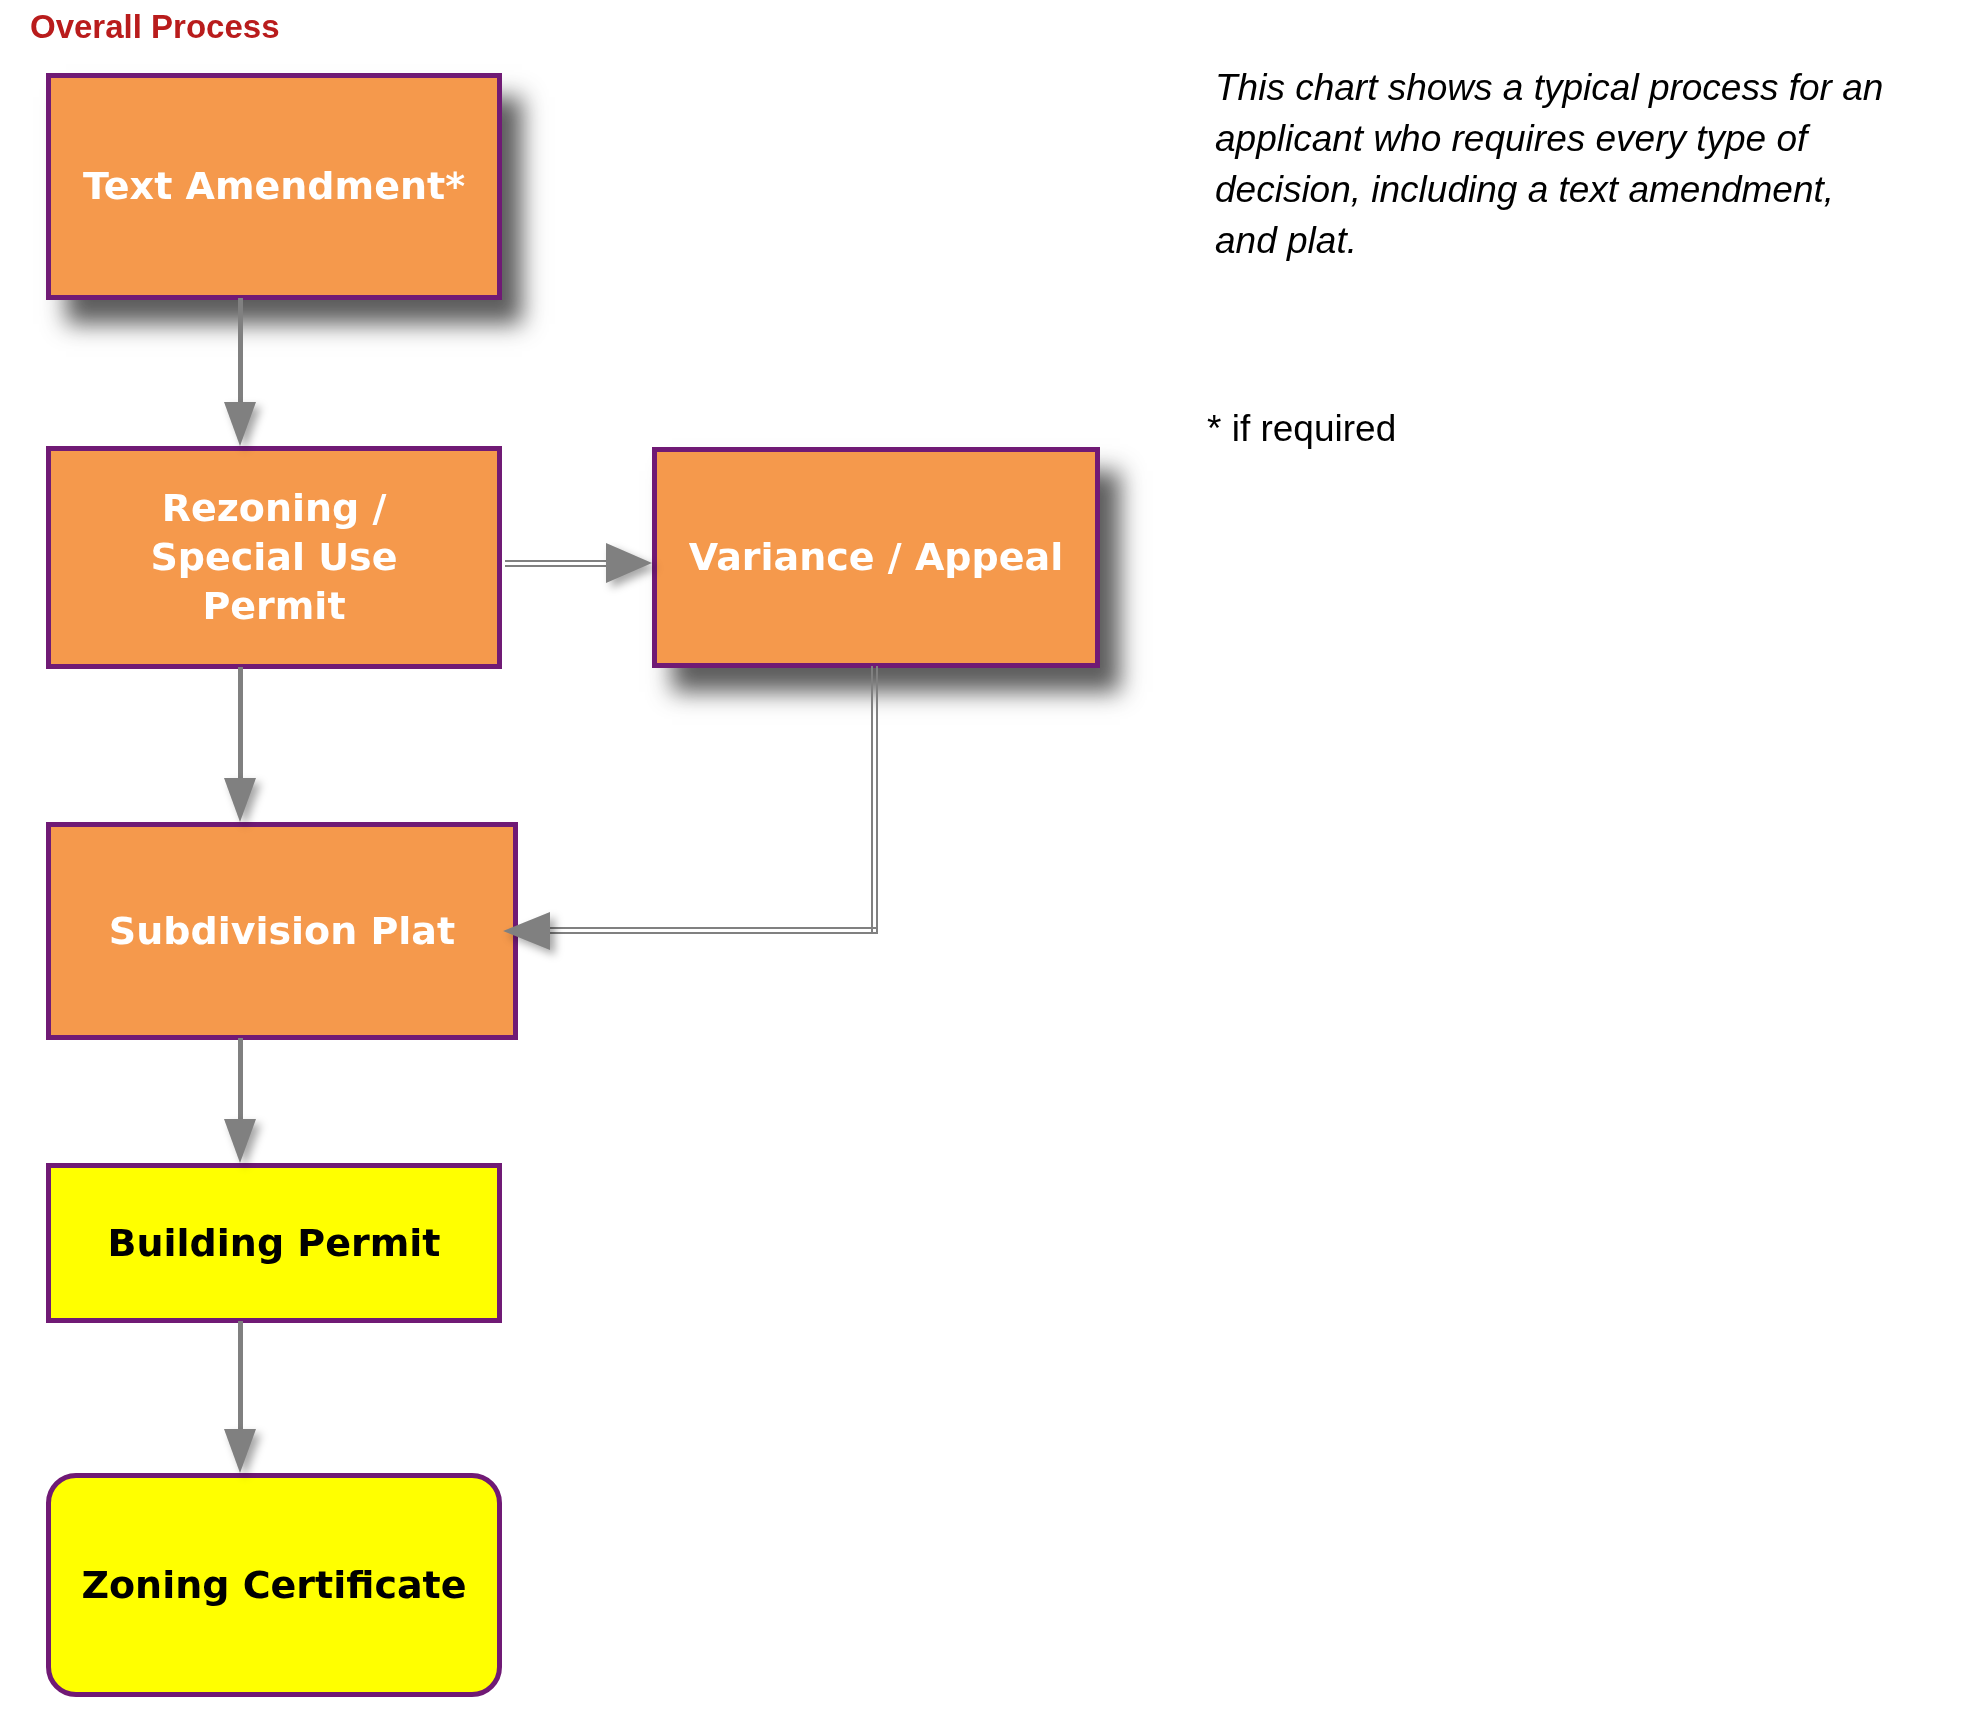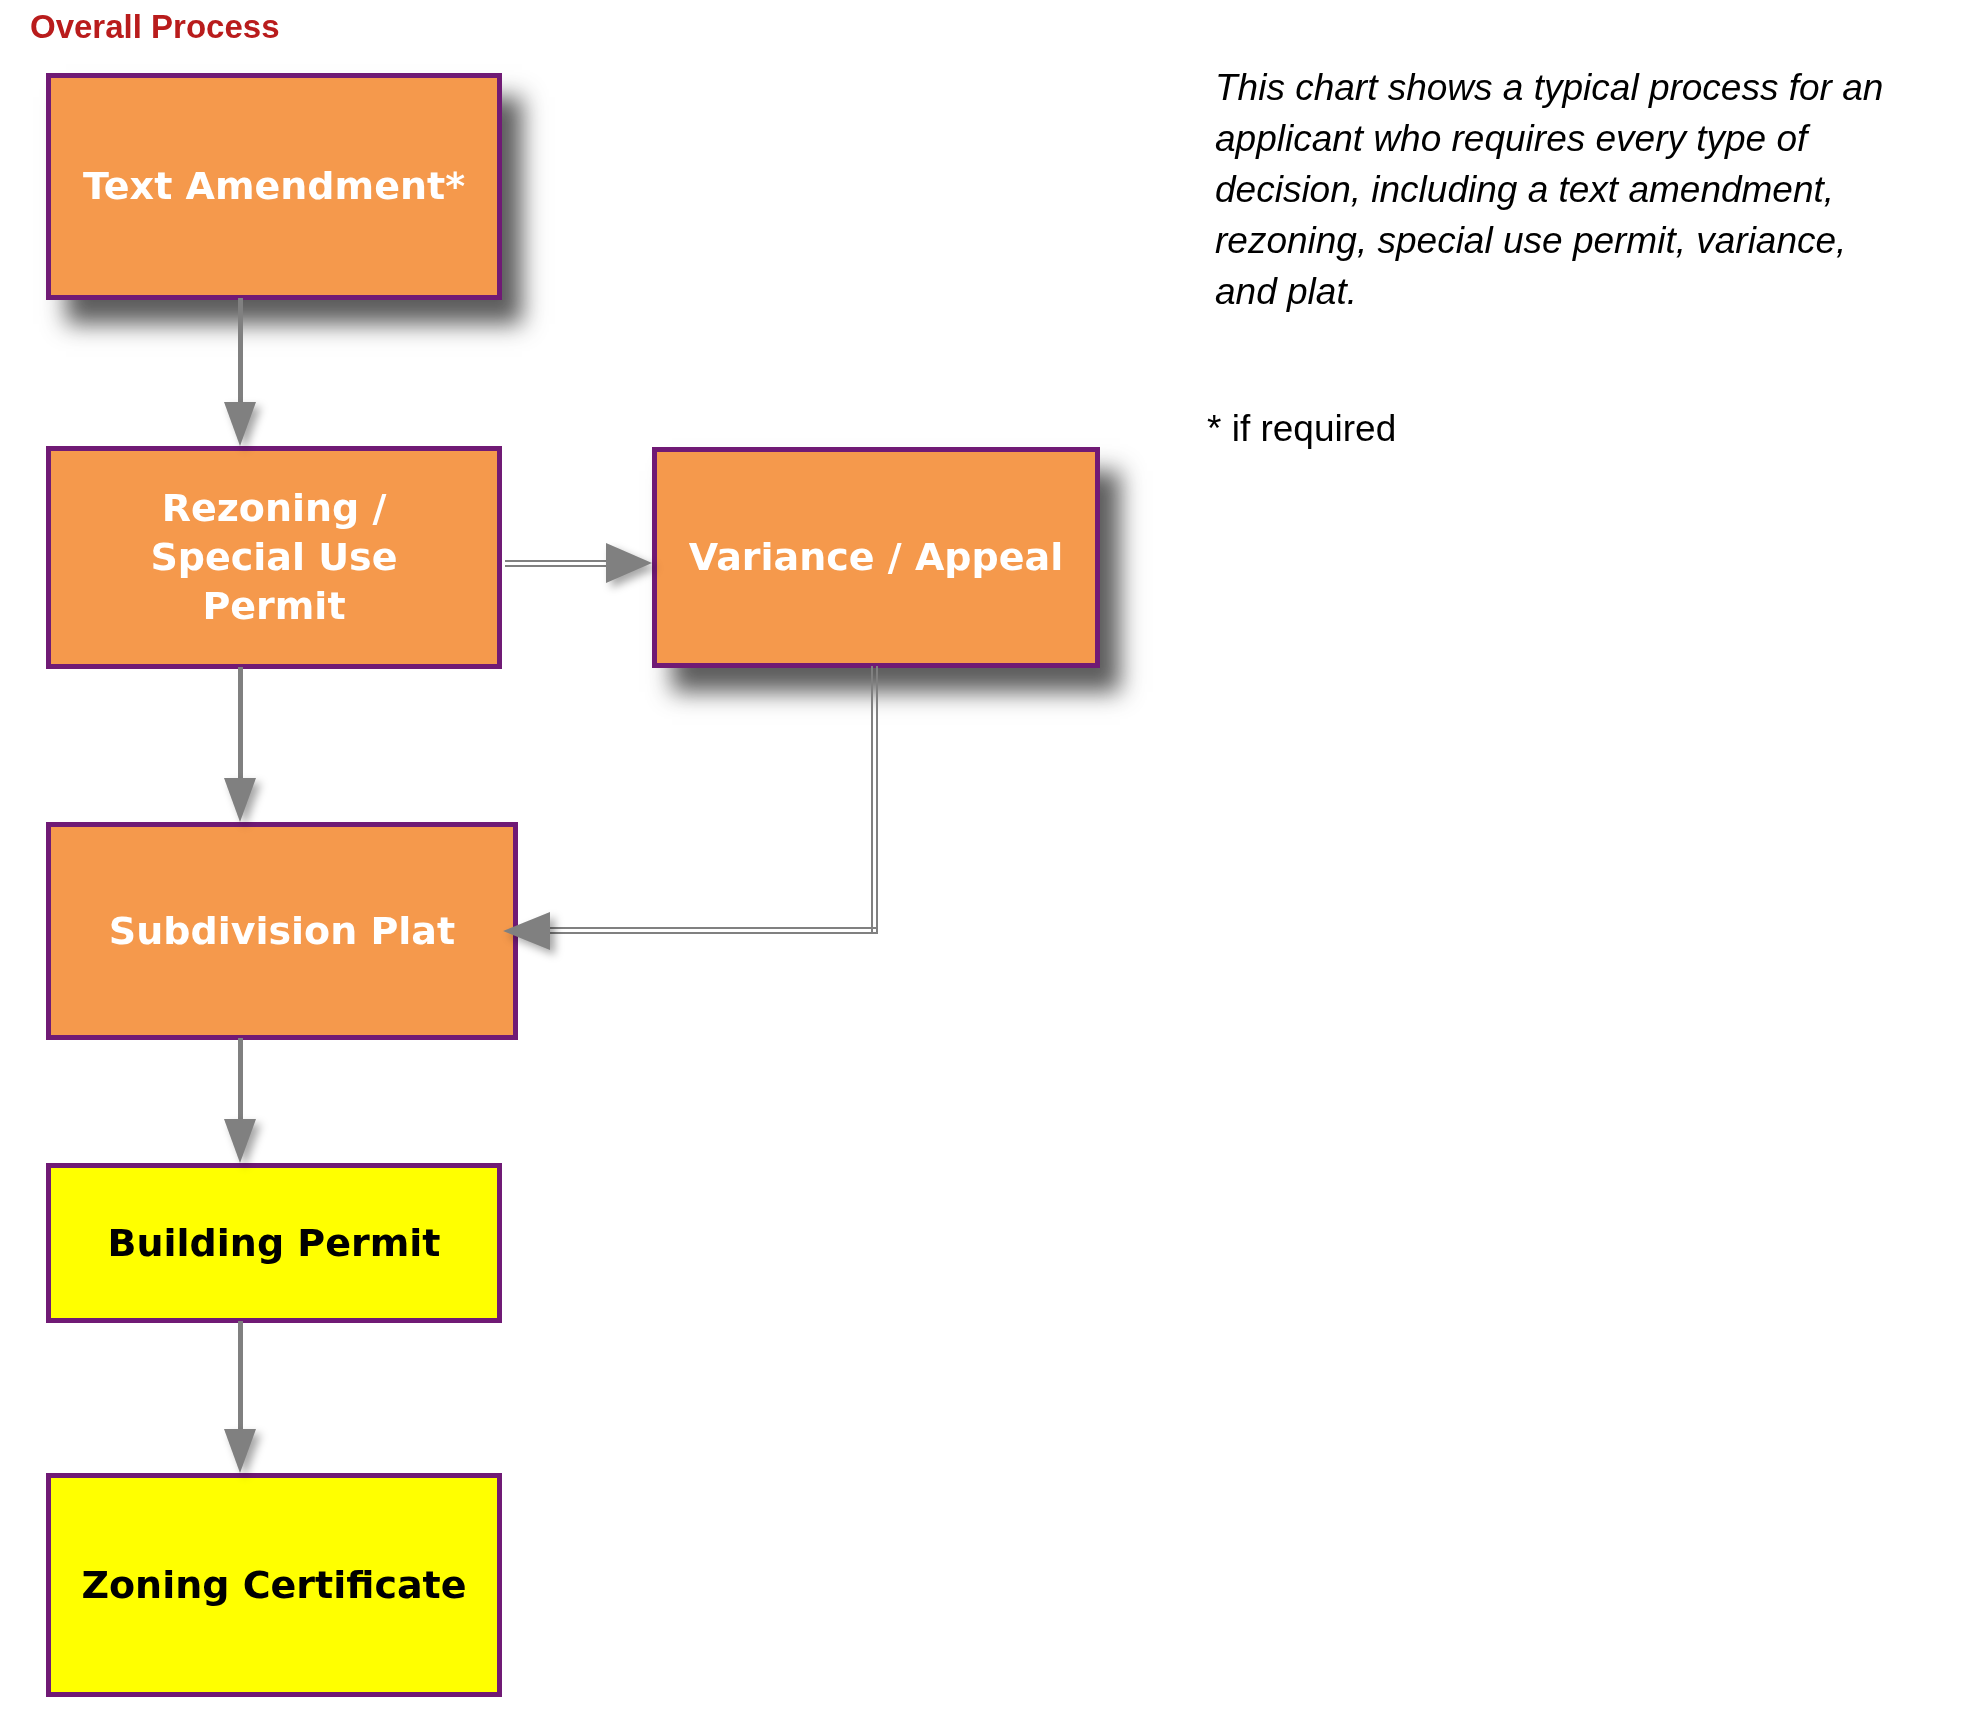--- a/index.html
+++ b/index.html
@@ -116,21 +116,21 @@
   <div id="node-rezoning" class="node orange" style="background-color: rgb(245, 153, 76);">Rezoning /
 Special Use
 Permit</div>
 
   <div id="node-variance" class="node orange shadowed" style="background-color: rgb(245, 153, 76);">Variance / Appeal</div>
 
   <div id="node-subdivision" class="node orange" style="background-color: rgb(245, 153, 76);">Subdivision Plat</div>
 
   <div id="node-building-permit" class="node yellow" style="background-color: rgb(255, 255, 0);">Building Permit</div>
 
-  <div id="node-zoning-certificate" class="node yellow" style="background-color: rgb(255, 255, 0);">Zoning Certificate</div>
+  <div id="node-zoning-certificate" class="node yellow" style="background-color: rgb(255, 255, 0); border-radius: 30px;">Zoning Certificate</div>
 
   <div class="vline" style="left:238px; top:298px; height:110px;"></div>
   <div class="head down" style="left:224px; top:402px;"></div>
 
   <div class="tube-h" style="left:505px; top:560px; width:108px;"></div>
   <div class="head right" style="left:606px; top:543px;"></div>
 
   <div class="tube-v" style="left:871px; top:666px; height:268px;"></div>
   <div class="tube-h" style="left:549px; top:927px; width:329px;"></div>
   <div class="head left" style="left:503px; top:912px;"></div>
@@ -141,19 +141,18 @@
   <div class="vline" style="left:238px; top:1038px; height:90px;"></div>
   <div class="head down" style="left:224px; top:1119px;"></div>
 
   <div class="vline" style="left:238px; top:1321px; height:115px;"></div>
   <div class="head down" style="left:224px; top:1429px;"></div>
 
   <div class="note">
     <div>This chart shows a typical process for an</div>
     <div>applicant who requires every type of</div>
     <div>decision, including a text amendment,</div>
-    <div>rezoning, special use permit, variance,</div>
     <div>and plat.</div>
   </div>
 
   <div class="footnote">* if required</div>
 
 </div>
 
 </body></html>

